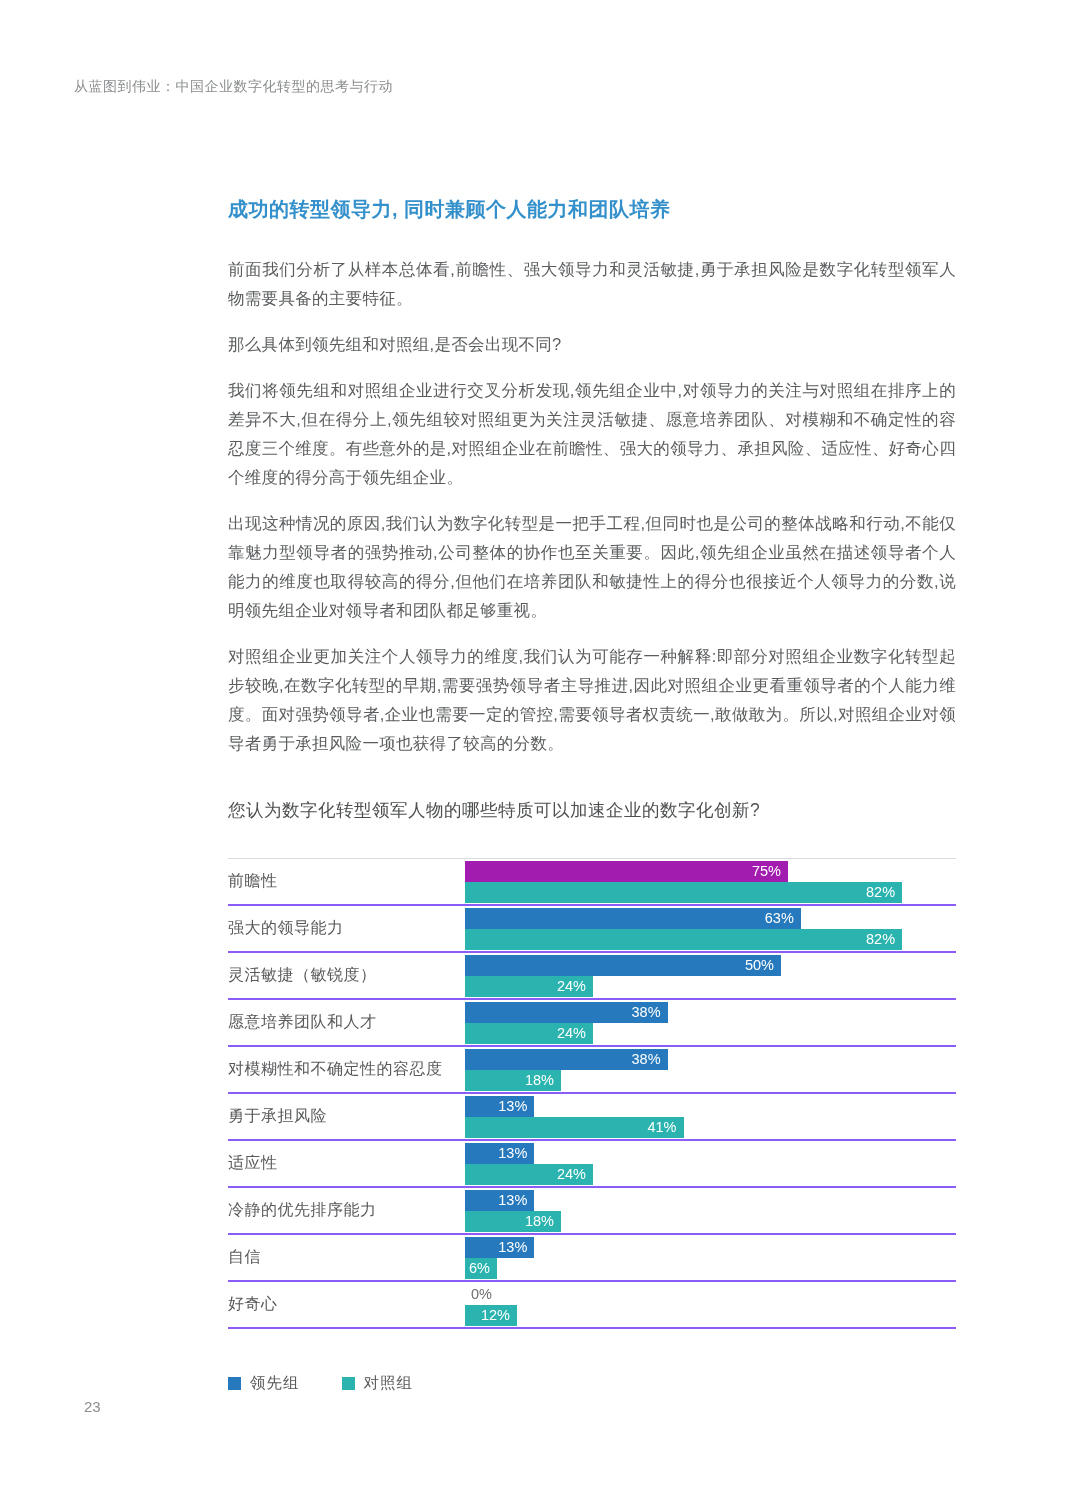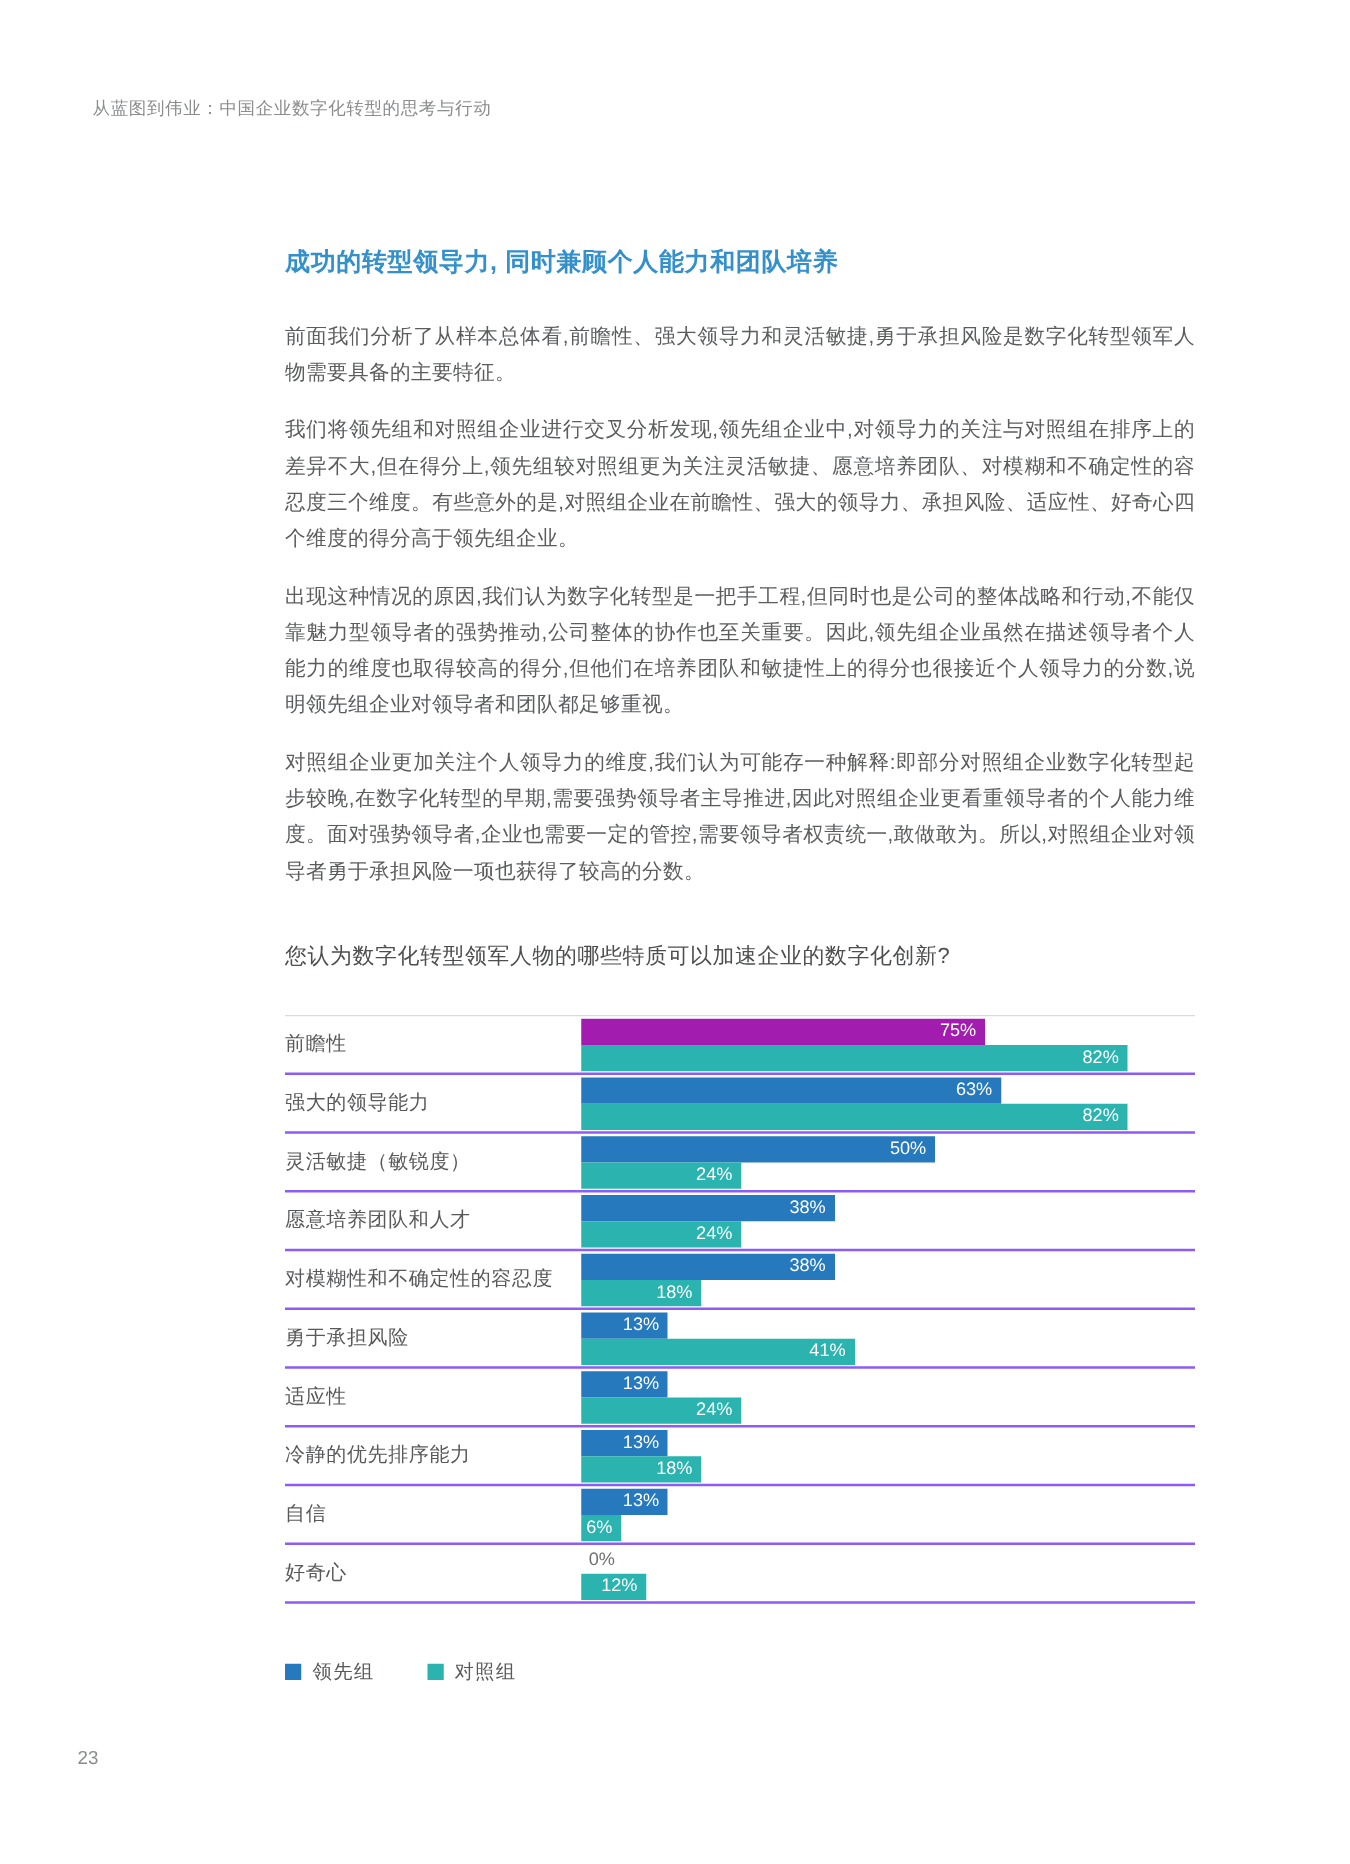--- a/index.html
+++ b/index.html
@@ -61,36 +61,37 @@
 
   .legend {
     display: flex; align-items: center; gap: 42px;
     margin-top: 44px;
   }
   .legend-item { display: flex; align-items: center; gap: 9px; }
   .legend-swatch { width: 13px; height: 13px; display: inline-block; }
   .legend-label { font-size: 15.5px; color: #58595b; letter-spacing: 1px; }
 
   .page-number {
-    position: absolute; left: 62px; top: 1398px;
+    position: absolute; left: 84px; top: 1398px;
     font-size: 15px; color: #8a8c8e;
   }
 </style>
 </head>
 <body>
 
 <div class="page">
 
   <div class="running-header">从蓝图到伟业：中国企业数字化转型的思考与行动</div>
 
   <div class="content">
 
     <h1 class="article-heading">成功的转型领导力, 同时兼顾个人能力和团队培养</h1>
 
     <p class="paragraph">前面我们分析了从样本总体看,前瞻性、强大领导力和灵活敏捷,勇于承担风险是数字化转型领军人物需要具备的主要特征。</p>
+    <p class="paragraph">那么具体到领先组和对照组,是否会出现不同?</p>
     <p class="paragraph">我们将领先组和对照组企业进行交叉分析发现,领先组企业中,对领导力的关注与对照组在排序上的差异不大,但在得分上,领先组较对照组更为关注灵活敏捷、愿意培养团队、对模糊和不确定性的容忍度三个维度。有些意外的是,对照组企业在前瞻性、强大的领导力、承担风险、适应性、好奇心四个维度的得分高于领先组企业。</p>
     <p class="paragraph">出现这种情况的原因,我们认为数字化转型是一把手工程,但同时也是公司的整体战略和行动,不能仅靠魅力型领导者的强势推动,公司整体的协作也至关重要。因此,领先组企业虽然在描述领导者个人能力的维度也取得较高的得分,但他们在培养团队和敏捷性上的得分也很接近个人领导力的分数,说明领先组企业对领导者和团队都足够重视。</p>
     <p class="paragraph">对照组企业更加关注个人领导力的维度,我们认为可能存一种解释:即部分对照组企业数字化转型起步较晚,在数字化转型的早期,需要强势领导者主导推进,因此对照组企业更看重领导者的个人能力维度。面对强势领导者,企业也需要一定的管控,需要领导者权责统一,敢做敢为。所以,对照组企业对领导者勇于承担风险一项也获得了较高的分数。</p>
 
     <div class="chart-question">您认为数字化转型领军人物的哪些特质可以加速企业的数字化创新?</div>
 
     <div class="chart" id="chart">
         <div class="chart-row">
           <div class="row-label">前瞻性</div>
           <div class="row-bars">
@@ -109,21 +110,21 @@
               <span class="bar-value">63%</span>
             </div>
             <div class="bar" style="background: rgb(43, 180, 175); width: 437.06px;">
               <span class="bar-value">82%</span>
             </div>
           </div>
         </div>
         <div class="chart-row">
           <div class="row-label">灵活敏捷（敏锐度）</div>
           <div class="row-bars">
-            <div class="bar" style="background: rgb(39, 121, 189); width: 283px;">
+            <div class="bar" style="background: rgb(39, 121, 189); width: 316px;">
               <span class="bar-value">50%</span>
             </div>
             <div class="bar" style="background: rgb(43, 180, 175); width: 127.92px;">
               <span class="bar-value">24%</span>
             </div>
           </div>
         </div>
         <div class="chart-row">
           <div class="row-label">愿意培养团队和人才</div>
           <div class="row-bars">

